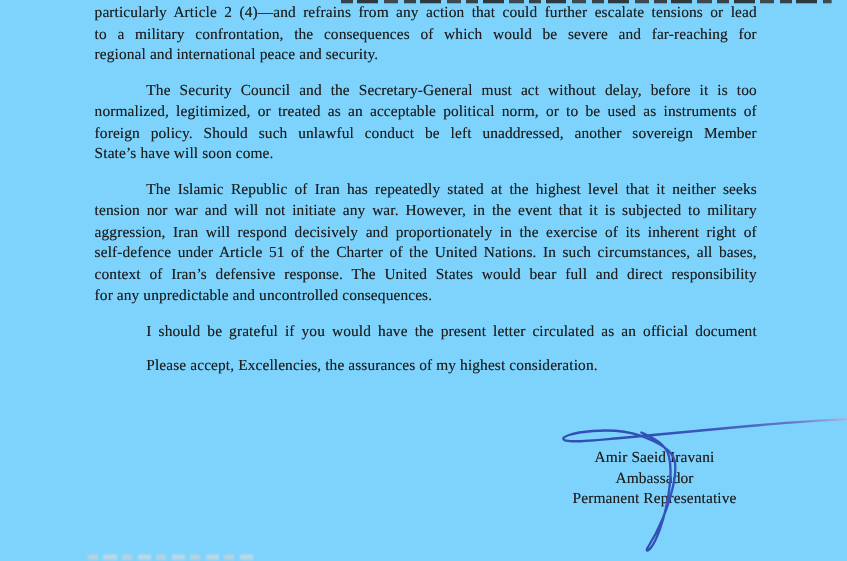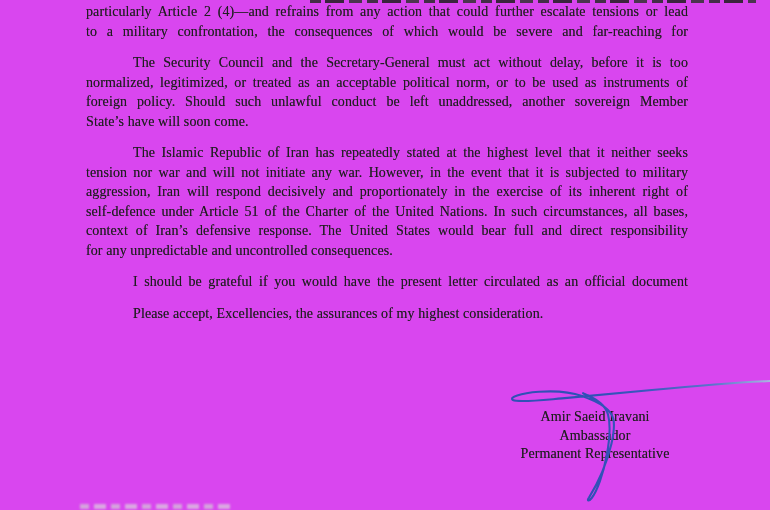--- a/index.html
+++ b/index.html
@@ -7,21 +7,21 @@
     padding: 0;
     width: 770px;
     height: 510px;
     overflow: hidden;
     background: #fdfdfc;
   }
   .page {
     position: relative;
     width: 770px;
     height: 510px;
-    background: #d946ef;
+    background: #7dd3fc;
     font-family: "Liberation Serif", "DejaVu Serif", serif;
     color: #1f1f1f;
   }
   
   .cutoff-top {
     position: absolute;
     left: 310px;
     top: 0;
     width: 446px;
     height: 3px;
@@ -89,20 +89,21 @@
 <body>
 
 <div class="page">
 
   <div class="cutoff-top"></div>
 
   <div class="doc">
       <div class="para">
         <div class="line">particularly Article 2 (4)—and refrains from any action that could further escalate tensions or lead</div>
         <div class="line">to a military confrontation, the consequences of which would be severe and far-reaching for</div>
+        <div class="line last">regional and international peace and security.</div>
       </div>
       <div class="para">
         <div class="line indent">The Security Council and the Secretary-General must act without delay, before it is too</div>
         <div class="line">normalized, legitimized, or treated as an acceptable political norm, or to be used as instruments of</div>
         <div class="line">foreign policy. Should such unlawful conduct be left unaddressed, another sovereign Member</div>
         <div class="line last">State’s have will soon come.</div>
       </div>
       <div class="para">
         <div class="line indent">The Islamic Republic of Iran has repeatedly stated at the highest level that it neither seeks</div>
         <div class="line">tension nor war and will not initiate any war. However, in the event that it is subjected to military</div>

